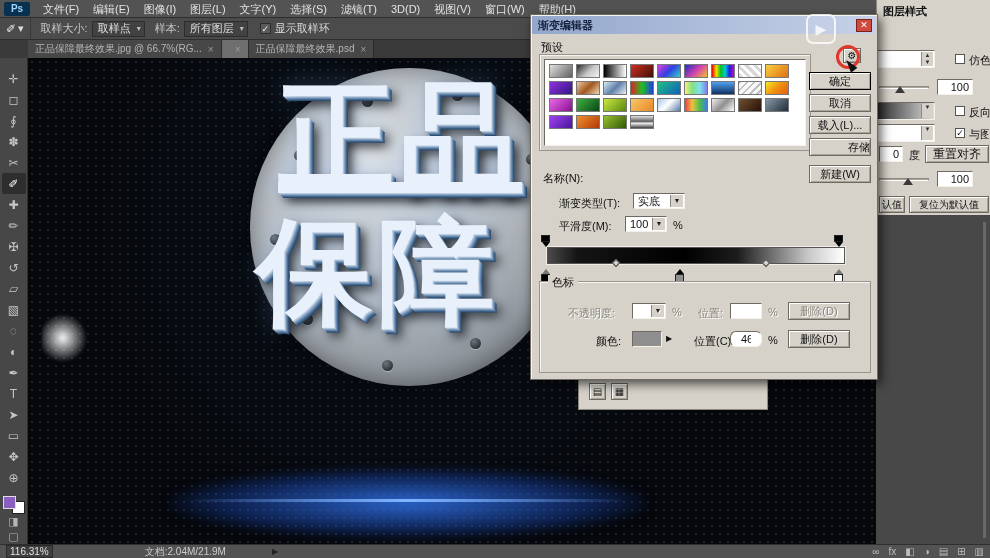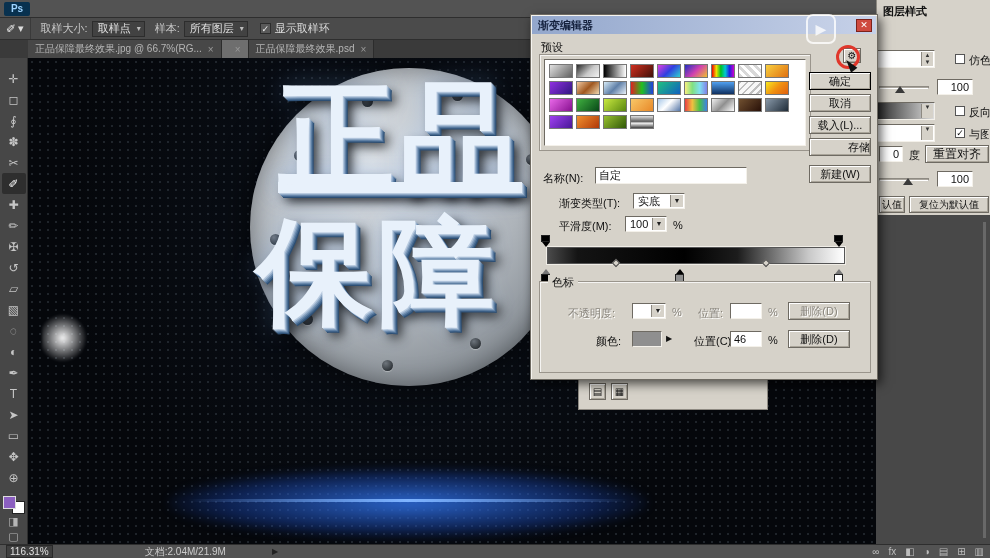--- a/index.html
+++ b/index.html
@@ -161,20 +161,34 @@
   .layer-btns{margin-left:auto;margin-right:6px;display:flex;gap:9px;color:#bdbdbd;font-size:10px;}
   .layer-btn{line-height:13px;}
 </style>
 </head>
 <body>
 
 <div class="app">
 
   <div class="menu-bar">
     <div class="ps-logo">Ps</div>
+    <div class="menu-items">
+
+    <span class="menu-item">文件(F)</span>
+        <span class="menu-item">编辑(E)</span>
+        <span class="menu-item">图像(I)</span>
+        <span class="menu-item">图层(L)</span>
+        <span class="menu-item">文字(Y)</span>
+        <span class="menu-item">选择(S)</span>
+        <span class="menu-item">滤镜(T)</span>
+        <span class="menu-item">3D(D)</span>
+        <span class="menu-item">视图(V)</span>
+        <span class="menu-item">窗口(W)</span>
+        <span class="menu-item">帮助(H)</span>
+      </div>
   </div>
 
   <div class="options-bar">
     <div class="ob-tool">
       <span class="glyph">✐</span>
       <span class="arr">▾</span>
     </div>
     <span class="ob-label">取样大小:</span>
     <div class="ob-combo">
       <span>取样点</span>
@@ -413,21 +427,20 @@
           <span class="preset" style="background: linear-gradient(rgb(224, 224, 224), rgb(96, 96, 96) 45%, rgb(240, 240, 240) 60%, rgb(64, 64, 64));"></span>
         </div>
     </div>
 
     <div class="btn gd-btn" id="gd-ok">确定</div>
     <div class="btn gd-btn" id="gd-cancel">取消</div>
     <div class="btn gd-btn" id="gd-load">载入(L)...</div>
     <div class="btn gd-btn" id="gd-save">存储(S)...</div>
 
     <span class="gd-label" style="left:12px;top:156px;">名称(N):</span>
-    <input class="gd-field sunken" id="gd-name-field" value="自定" style="">
     <div class="btn" id="gd-new">新建(W)</div>
 
     <span class="gd-label" style="left:28px;top:181px;">渐变类型(T):</span>
     <div class="combo sunken" id="gd-type-combo">
       <span>实底</span>
       <span class="arrbtn">▼</span>
     </div>
 
     <span class="gd-label" style="left:28px;top:204px;">平滑度(M):</span>
     <div class="combo sunken" id="gd-smooth-combo">
@@ -470,21 +483,21 @@
       <span class="gd-label dis-txt" style="left:132px;top:24px;">%</span>
       <span class="gd-label dis-txt" style="left:158px;top:24px;">位置:</span>
       <div class="sunken gd-combo-dis" style="position:absolute;left:190px;top:21px;width:32px;height:16px;"></div>
       <span class="gd-label dis-txt" style="left:228px;top:24px;">%</span>
       <div class="btn dis" style="position:absolute;left:248px;top:20px;width:62px;height:18px;line-height:16px;">删除(D)</div>
 
       <span class="gd-label" style="left:56px;top:52px;">颜色:</span>
       <div id="color-swatch" style="background: rgb(143, 143, 143);"></div>
       <span id="swatch-arrow">▶</span>
       <span class="gd-label" style="left:154px;top:52px;">位置(C):</span>
-      <input class="sunken" style="position: absolute; left: 190px; top: 49px; width: 32px; height: 16px; padding: 0px 3px; font: inherit;" value="46">
+      <input class="sunken" style="position: absolute; left: 190px; top: 49px; width: 32px; height: 16px; padding: 0px 10px; font: inherit; border-radius: 6px;" value="46">
       <span class="gd-label" style="left:228px;top:52px;">%</span>
       <div class="btn" style="position:absolute;left:248px;top:48px;width:62px;height:18px;line-height:16px;">删除(D)</div>
     </div>
   </div>
 
   <div class="watermark">
     <div class="wm-logo">▶</div>
   </div>
   <div id="red-circle"></div>
   <div id="cursor"></div>

